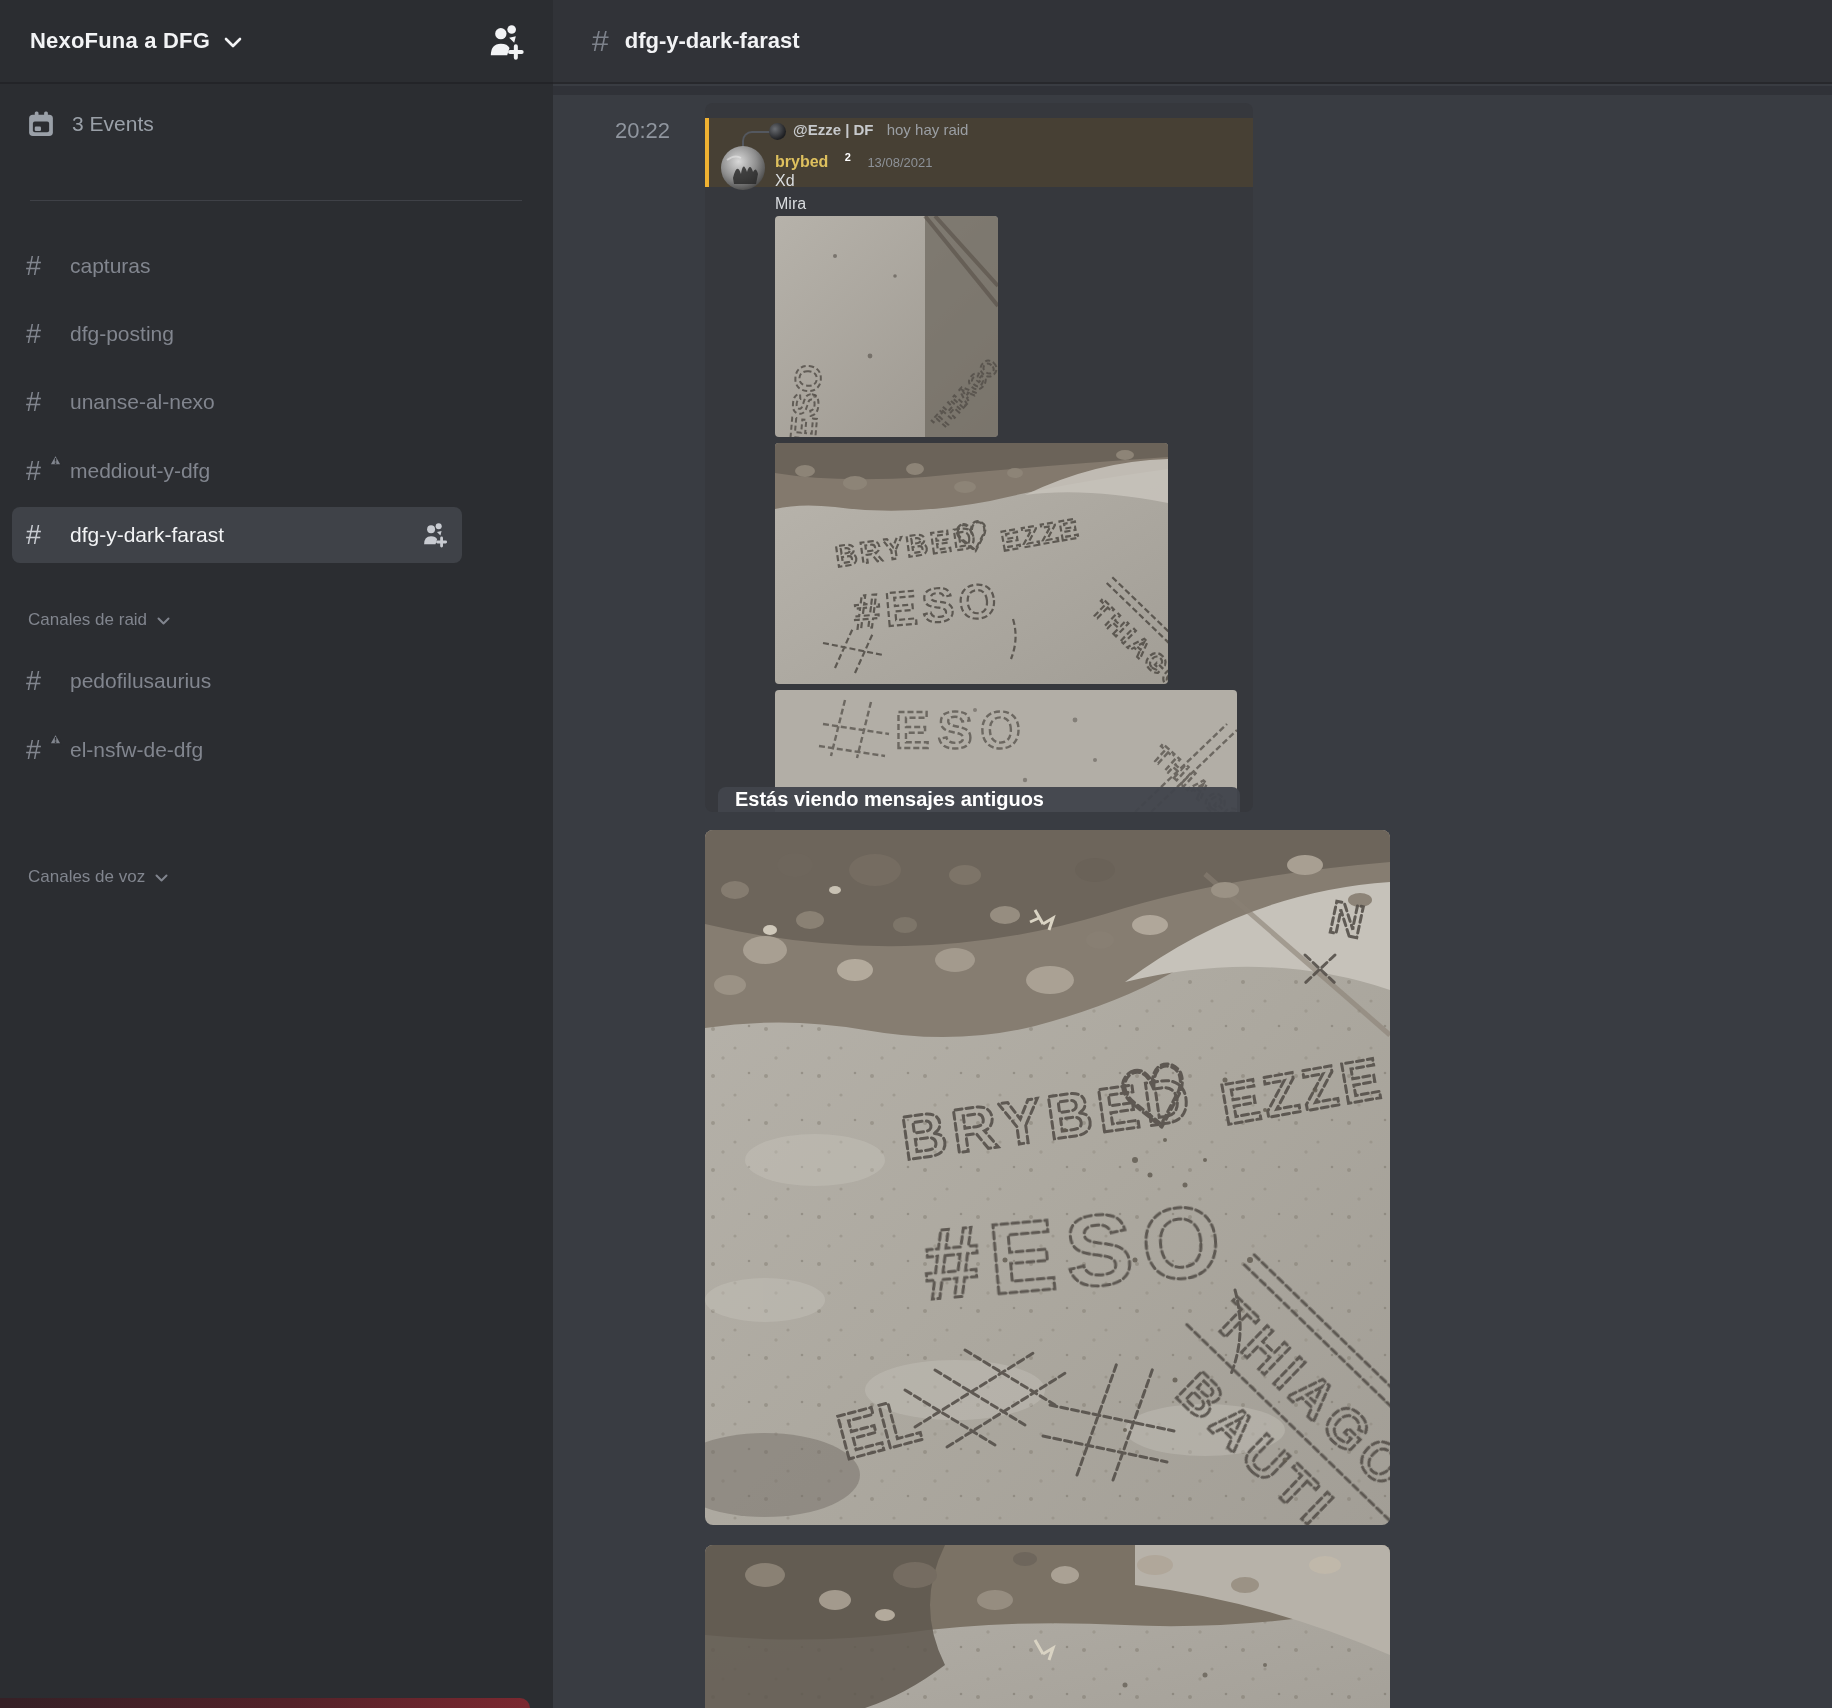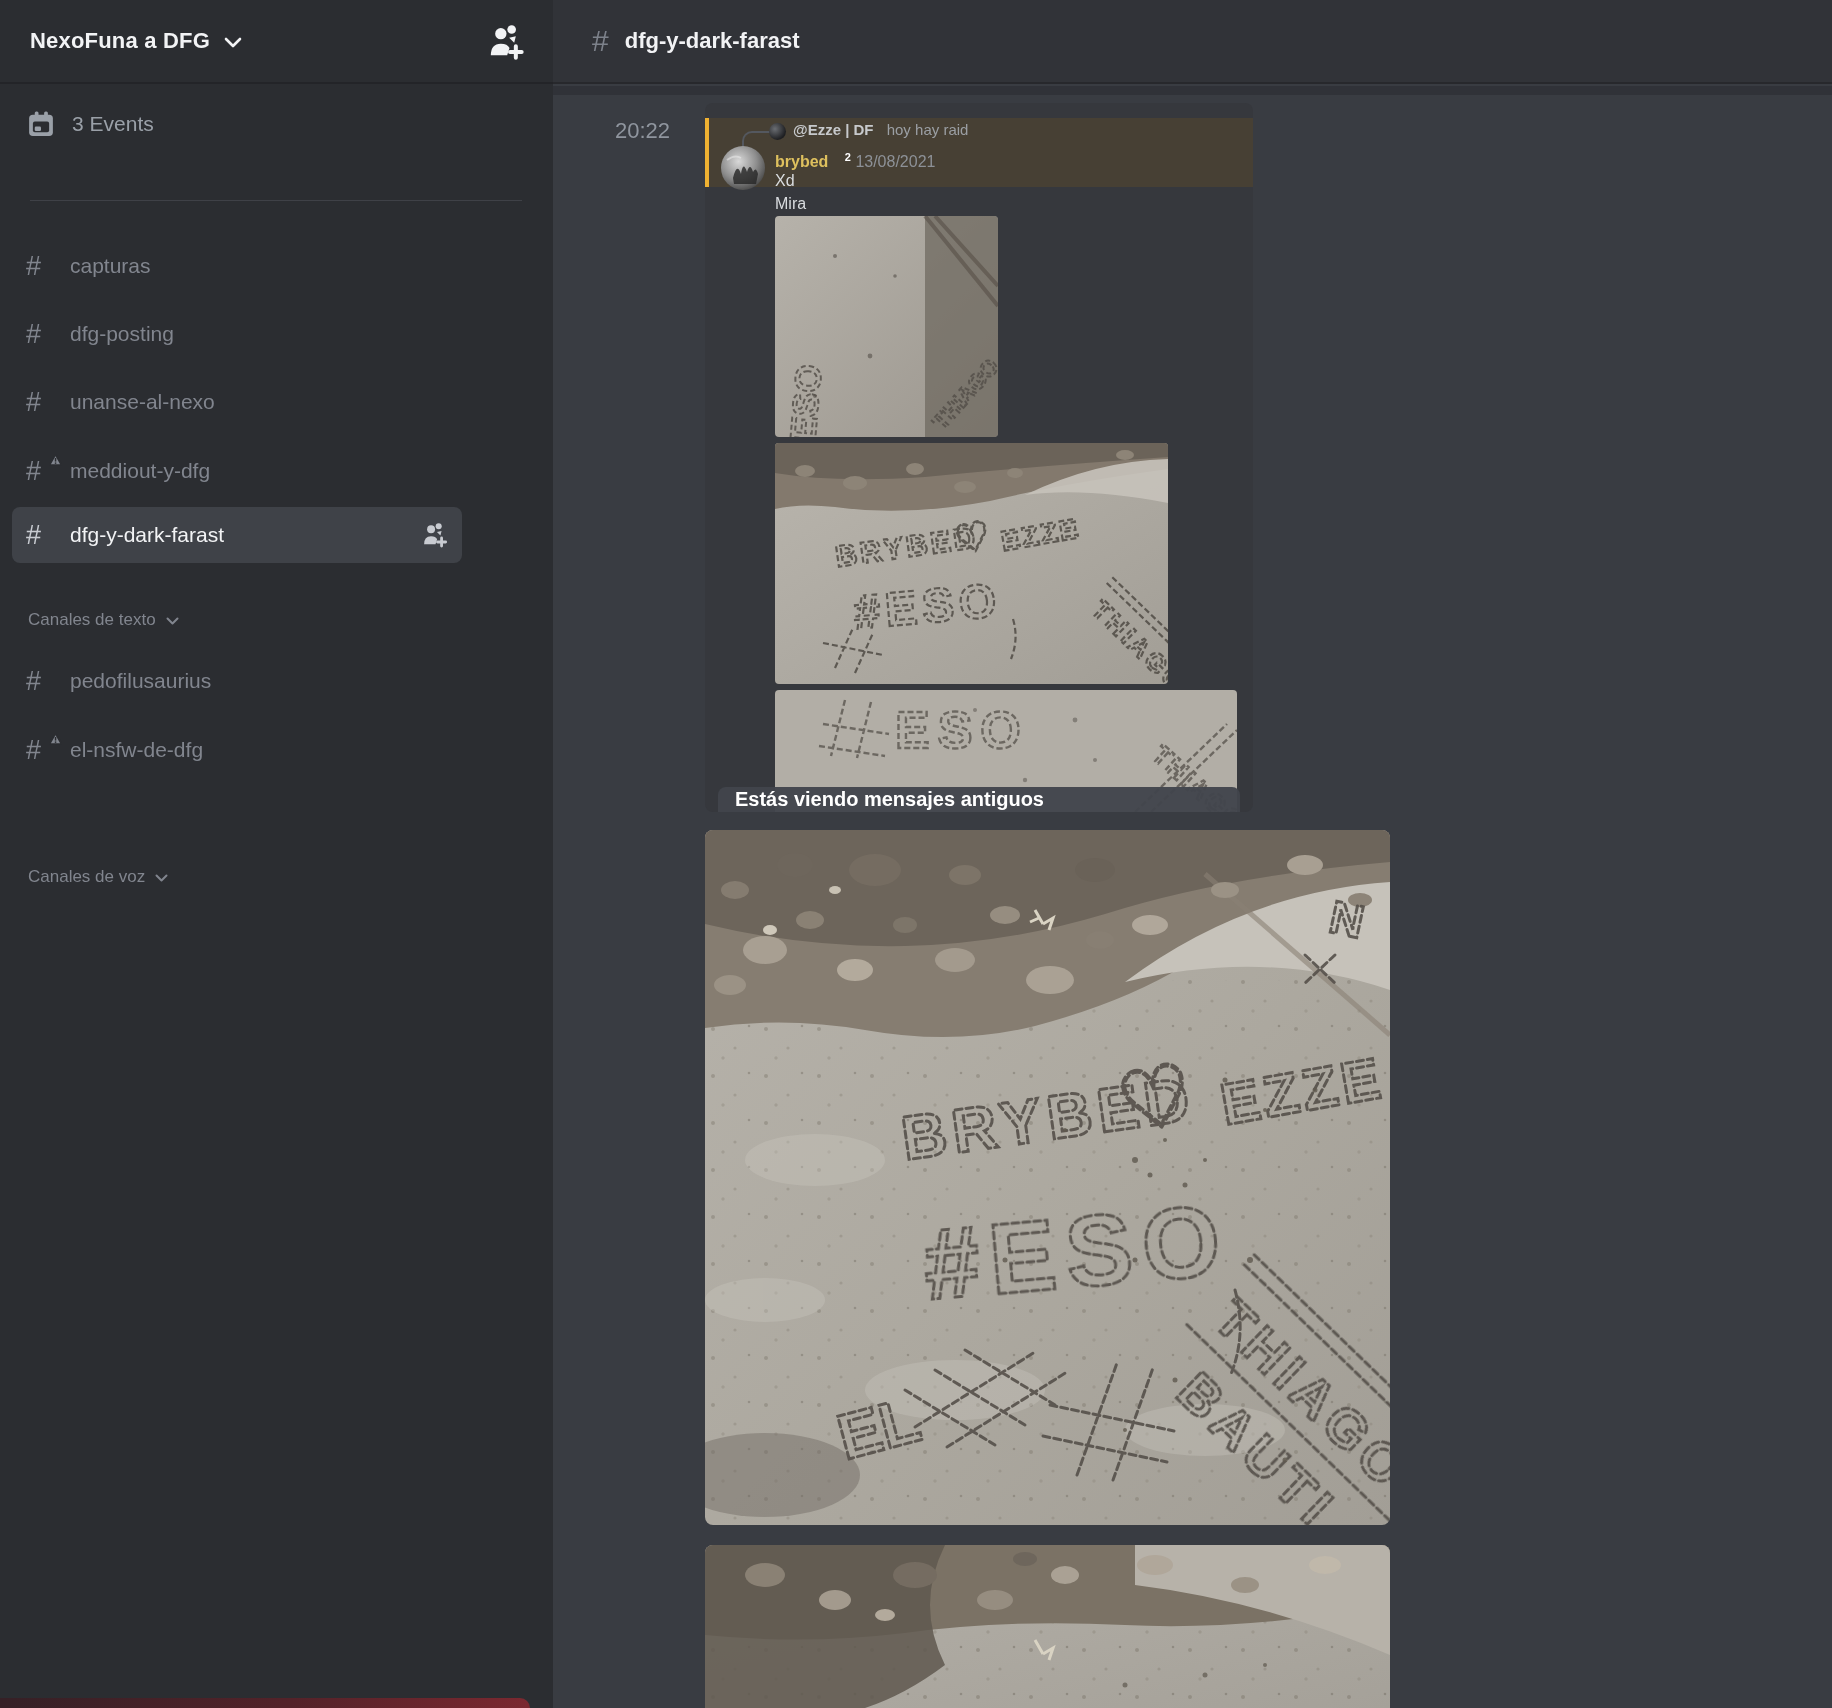--- a/index.html
+++ b/index.html
@@ -49,21 +49,21 @@
   .spine{position:absolute;left:37px;top:28px;width:26px;height:14px;border-left:2px solid #54585f;border-top:2px solid #54585f;border-top-left-radius:10px;}
   .mini-ava{position:absolute;left:64px;top:20px;width:17px;height:17px;border-radius:50%;
     background:radial-gradient(circle at 35% 35%,#6a6d72,#1e1f22 70%);}
   .reply-line{position:absolute;left:88px;top:18px;font-size:15px;white-space:nowrap;}
   .reply-user{color:#c7c9cc;font-weight:bold;}
   .reply-txt{color:#9b9fa4;margin-left:9px;}
   .ava{position:absolute;left:16px;top:43px;}
   .author-line{position:absolute;left:70px;top:48px;white-space:nowrap;}
   .author{color:#dec05e;font-size:16px;font-weight:bold;}
   .badge2{color:#fff;font-size:11px;font-weight:bold;vertical-align:6px;margin-left:12px;}
-  .mdate{color:#8d9197;font-size:16px;}
+  .mdate{color:#8d9197;font-size:13px;margin-left:12px;}
   .mline{position:absolute;left:70px;color:#d9dcdf;font-size:16px;}
   .shot-photo{position:absolute;border-radius:4px;overflow:hidden;}
   .old-bar{position:absolute;left:13px;bottom:0;width:522px;height:25px;background:rgba(66,69,76,.96);
     border-radius:8px 8px 0 0;color:#fff;font-size:20px;font-weight:bold;line-height:25px;padding-left:17px;box-sizing:border-box;}
 
   .photo-big{position:absolute;left:152px;top:830px;width:685px;height:695px;border-radius:8px;overflow:hidden;cursor:pointer;}
   .photo-cut{position:absolute;left:152px;top:1545px;width:685px;height:163px;border-radius:8px 8px 0 0;overflow:hidden;cursor:pointer;}
   svg{display:block;}
   .icon-stroke{stroke:#9ea4ad;stroke-width:2.4;fill:none;stroke-linecap:round;stroke-linejoin:round;}
 </style>
@@ -128,21 +128,21 @@
       <svg class="row-invite" width="28" height="28" viewBox="0 0 24 24">
         <circle cx="9.5" cy="7" r="3.4" fill="#c8cbd1"></circle>
         <path d="M3.5,20 q0,-7 6,-7 q4,0 5.2,2.6 l-1.4,4.4 Z" fill="#c8cbd1"></path>
         <circle cx="16" cy="4.5" r="2.6" fill="#c8cbd1"></circle>
         <path d="M14.5,9.5 l4,-1 l-1,4 Z" fill="#c8cbd1"></path>
         <path d="M18.5,14.5 v7 M15,18 h7" stroke="#c8cbd1" stroke-width="2.4" stroke-linecap="round" fill="none"></path>
       </svg>
     </div>
 
     <div class="sect" style="top:610px;">
-      <span>Canales de texto</span>
+      <span>Canales de raid</span>
       <svg class="sc" width="13" height="9" viewBox="0 0 13 9">
         <polyline points="1.5,1.5 6.5,6.5 11.5,1.5" fill="none" stroke="#81858e" stroke-width="2" stroke-linecap="round" stroke-linejoin="round"></polyline>
       </svg>
     </div>
     <div class="chan" style="top:653px;">
       <span class="hash">#</span>
       <span class="lbl">pedofilusaurius</span>
     </div>
     <div class="chan" style="top:722px;">
       <span class="hash">#

